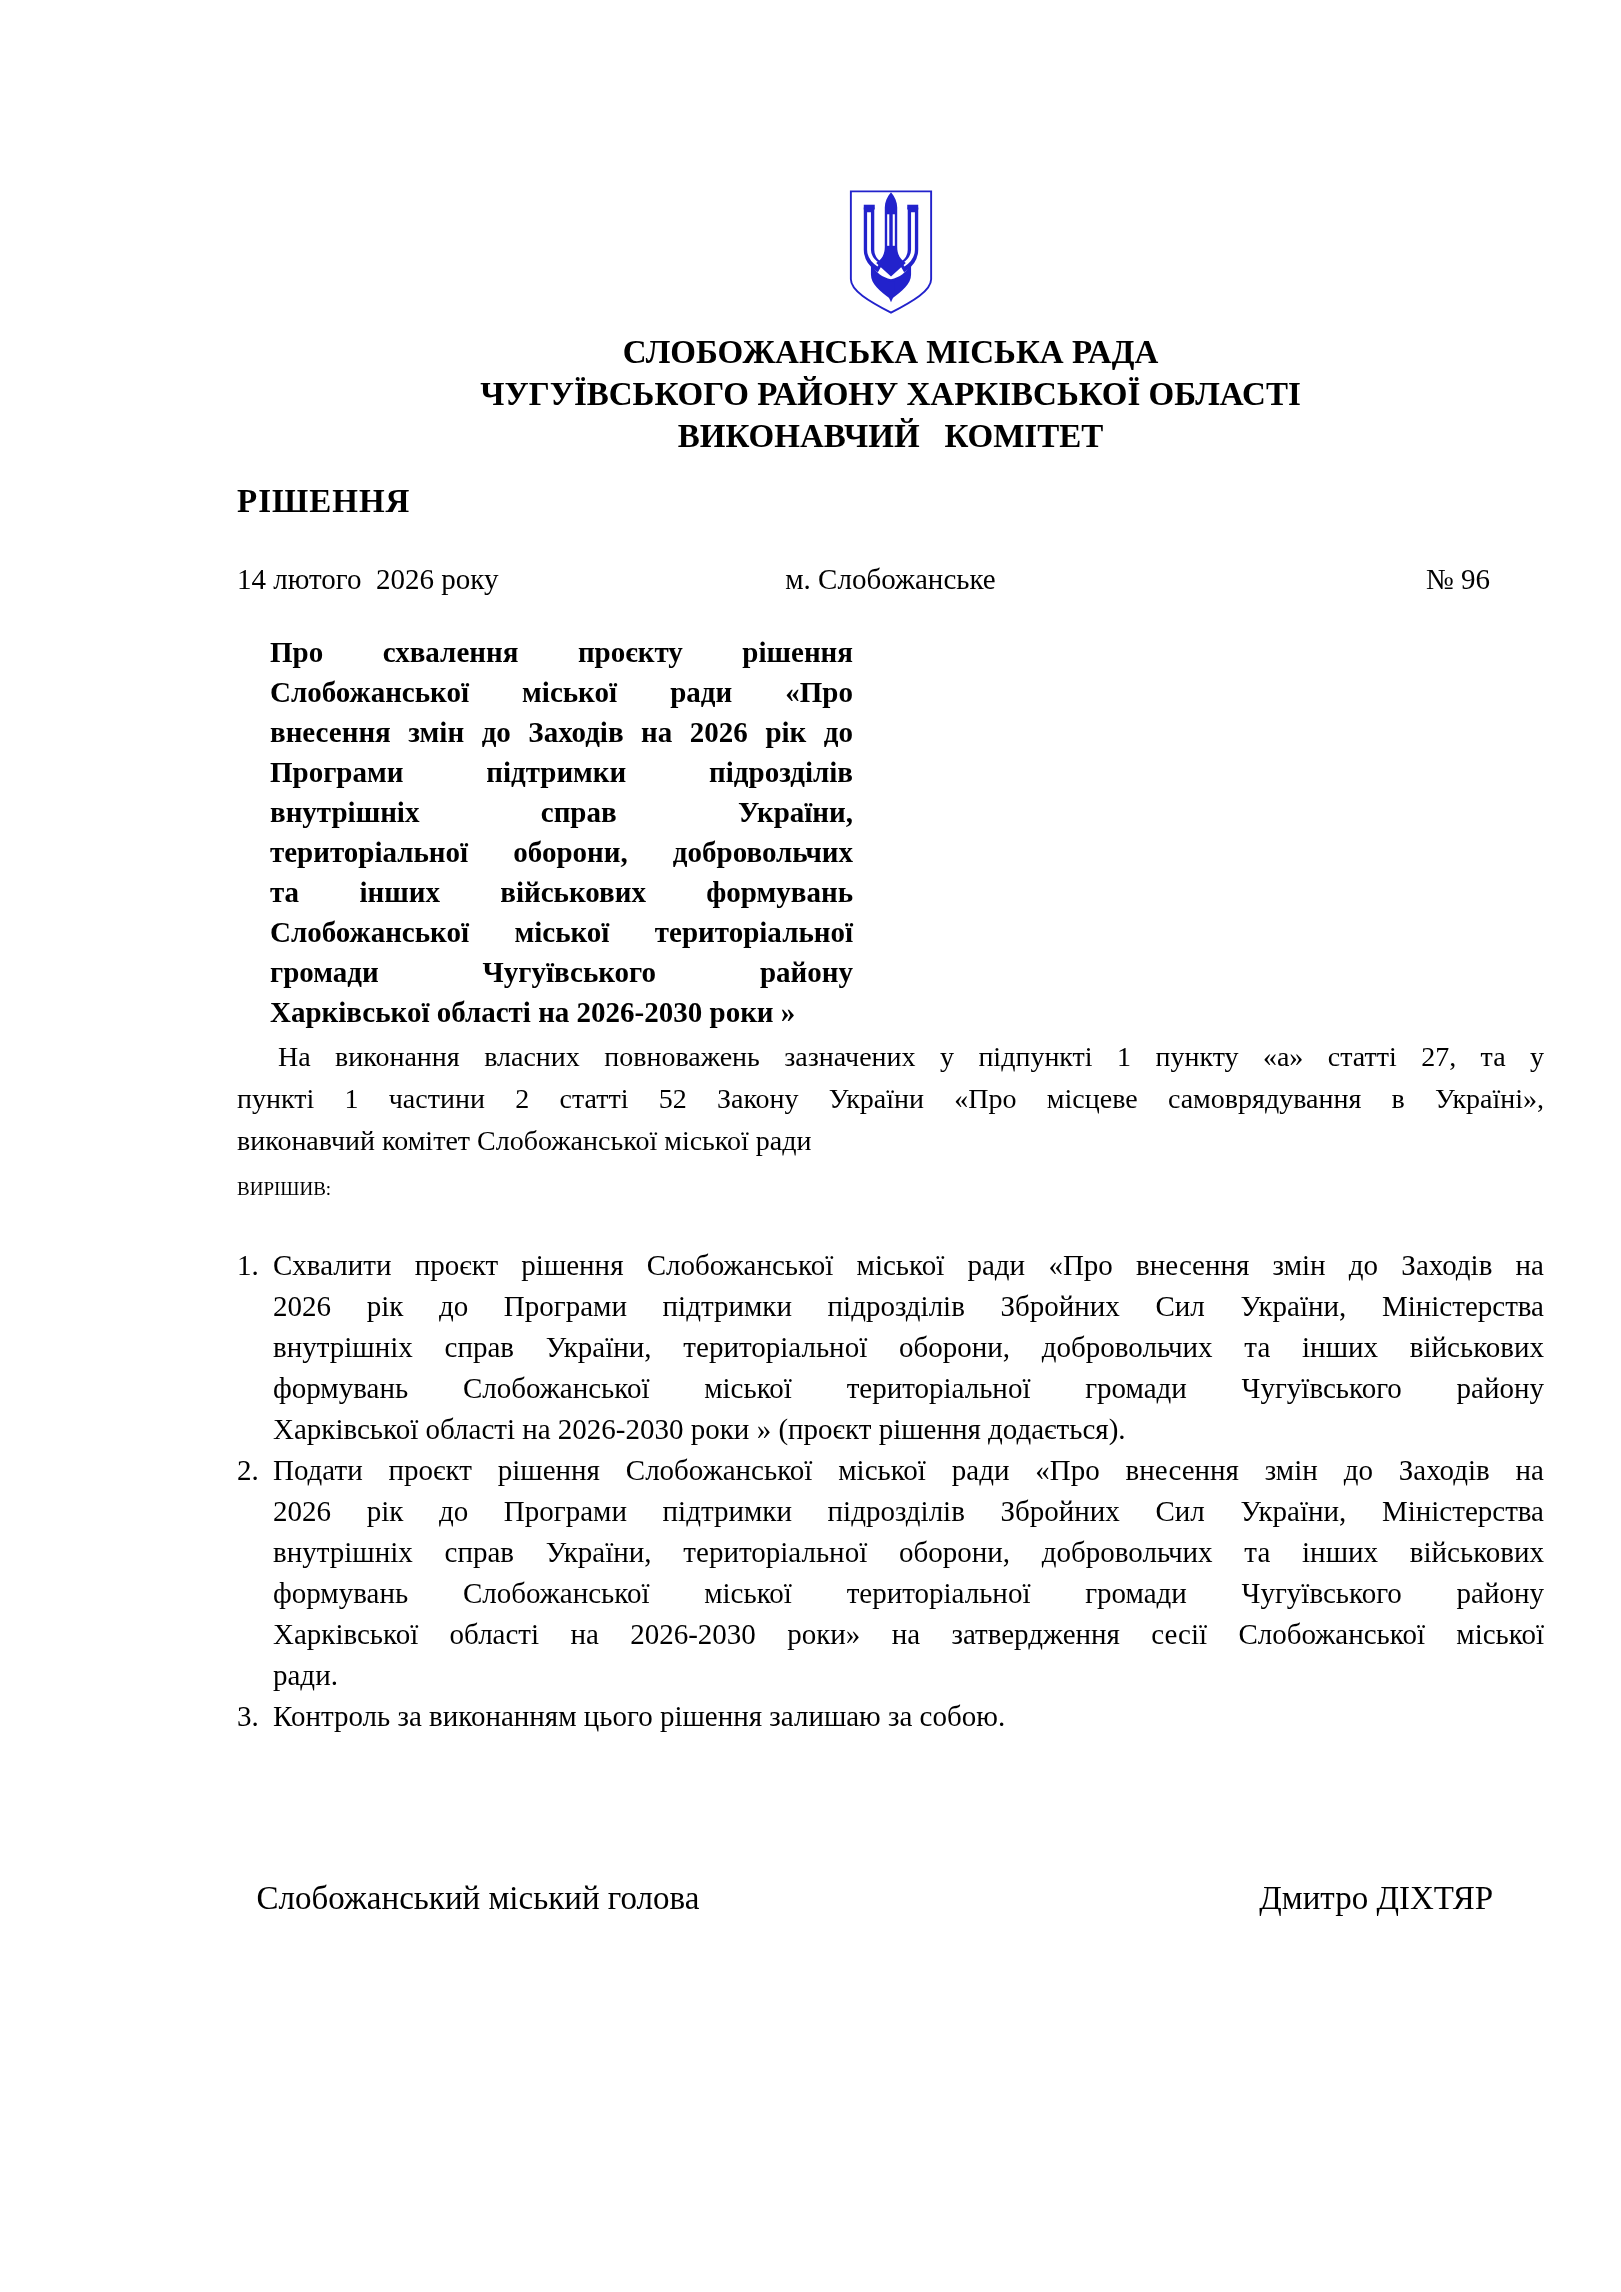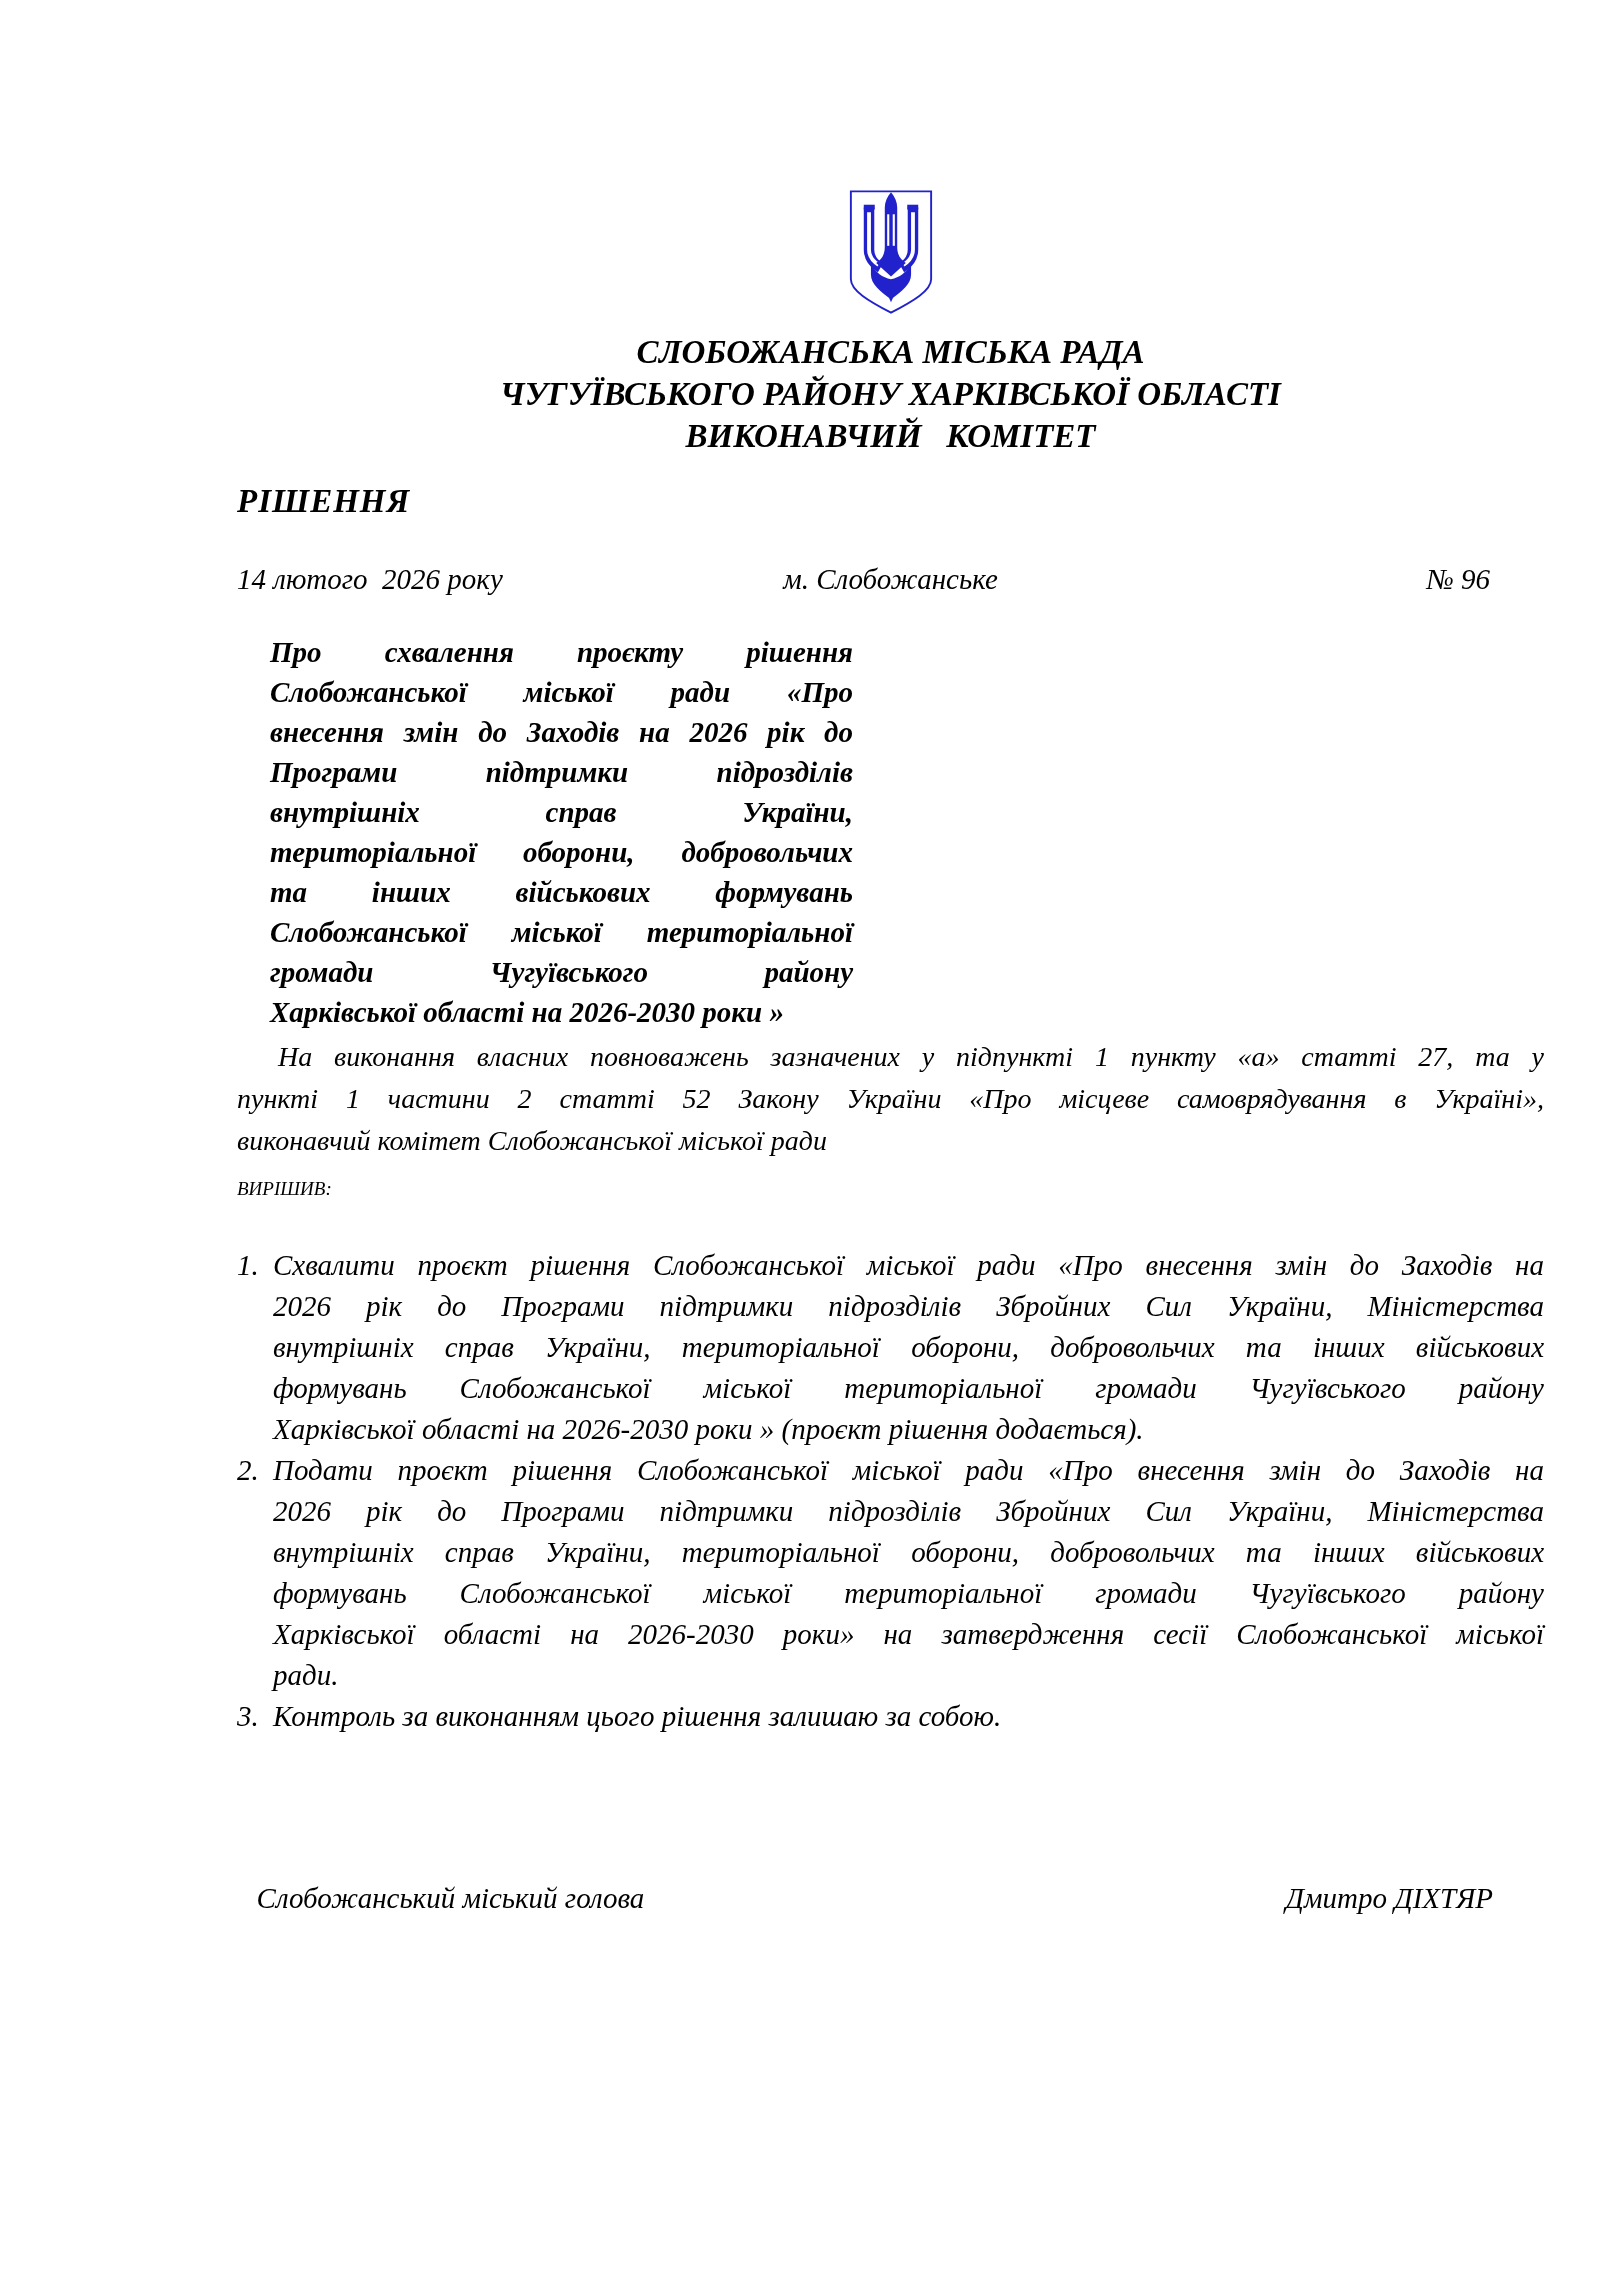--- a/index.html
+++ b/index.html
@@ -4,21 +4,20 @@
 <style>
   html,body{margin:0;padding:0;background:#888;}
   #page{
     position:relative;
     width:1621px;height:2293px;
     margin:0 auto;
     background:#ffffff;
     font-family:"Liberation Serif","DejaVu Serif",serif;
     color:#000;
     overflow:hidden;
-    font-style:italic;
   }
   .content{padding:0 77px 0 237px;}
   
   .emblem-wrap{padding-top:188px;text-align:center;color:#2222CC;}
   .emblem-wrap svg{display:inline-block;width:86px;height:129px;}
   
   .org-header{margin-top:9.8px;text-align:center;font-weight:bold;font-size:33px;line-height:42px;}
   .org-header .hline{white-space:pre;}
   .doc-type{margin-top:23.5px;font-weight:bold;font-size:33px;line-height:42px;letter-spacing:1px;}
   
@@ -38,21 +37,21 @@
   .preamble{margin-top:3.9px;font-size:28px;}
   .preamble .jline:first-child{text-indent:41px;}
   .resolve-word{margin-top:5.9px;font-size:19px;line-height:42px;}
   
   .items{margin-top:35px;font-size:29px;}
   .item{display:flex;}
   .item-num{flex:none;width:36px;line-height:41px;}
   .item-lines{flex:1;min-width:0;}
   .item-lines .jline{line-height:41px;}
   
-  .signature-row{margin-top:142px;display:flex;justify-content:space-between;font-size:29px;line-height:39px;}
+  .signature-row{margin-top:142px;display:flex;justify-content:space-between;font-size:33px;line-height:39px;}
   .sig-left{padding-left:19.6px;}
   .sig-right{padding-right:51px;}
 </style>
 </head>
 <body>
 
 <div id="page">
   <div class="content">
 
     <div class="emblem-wrap">

